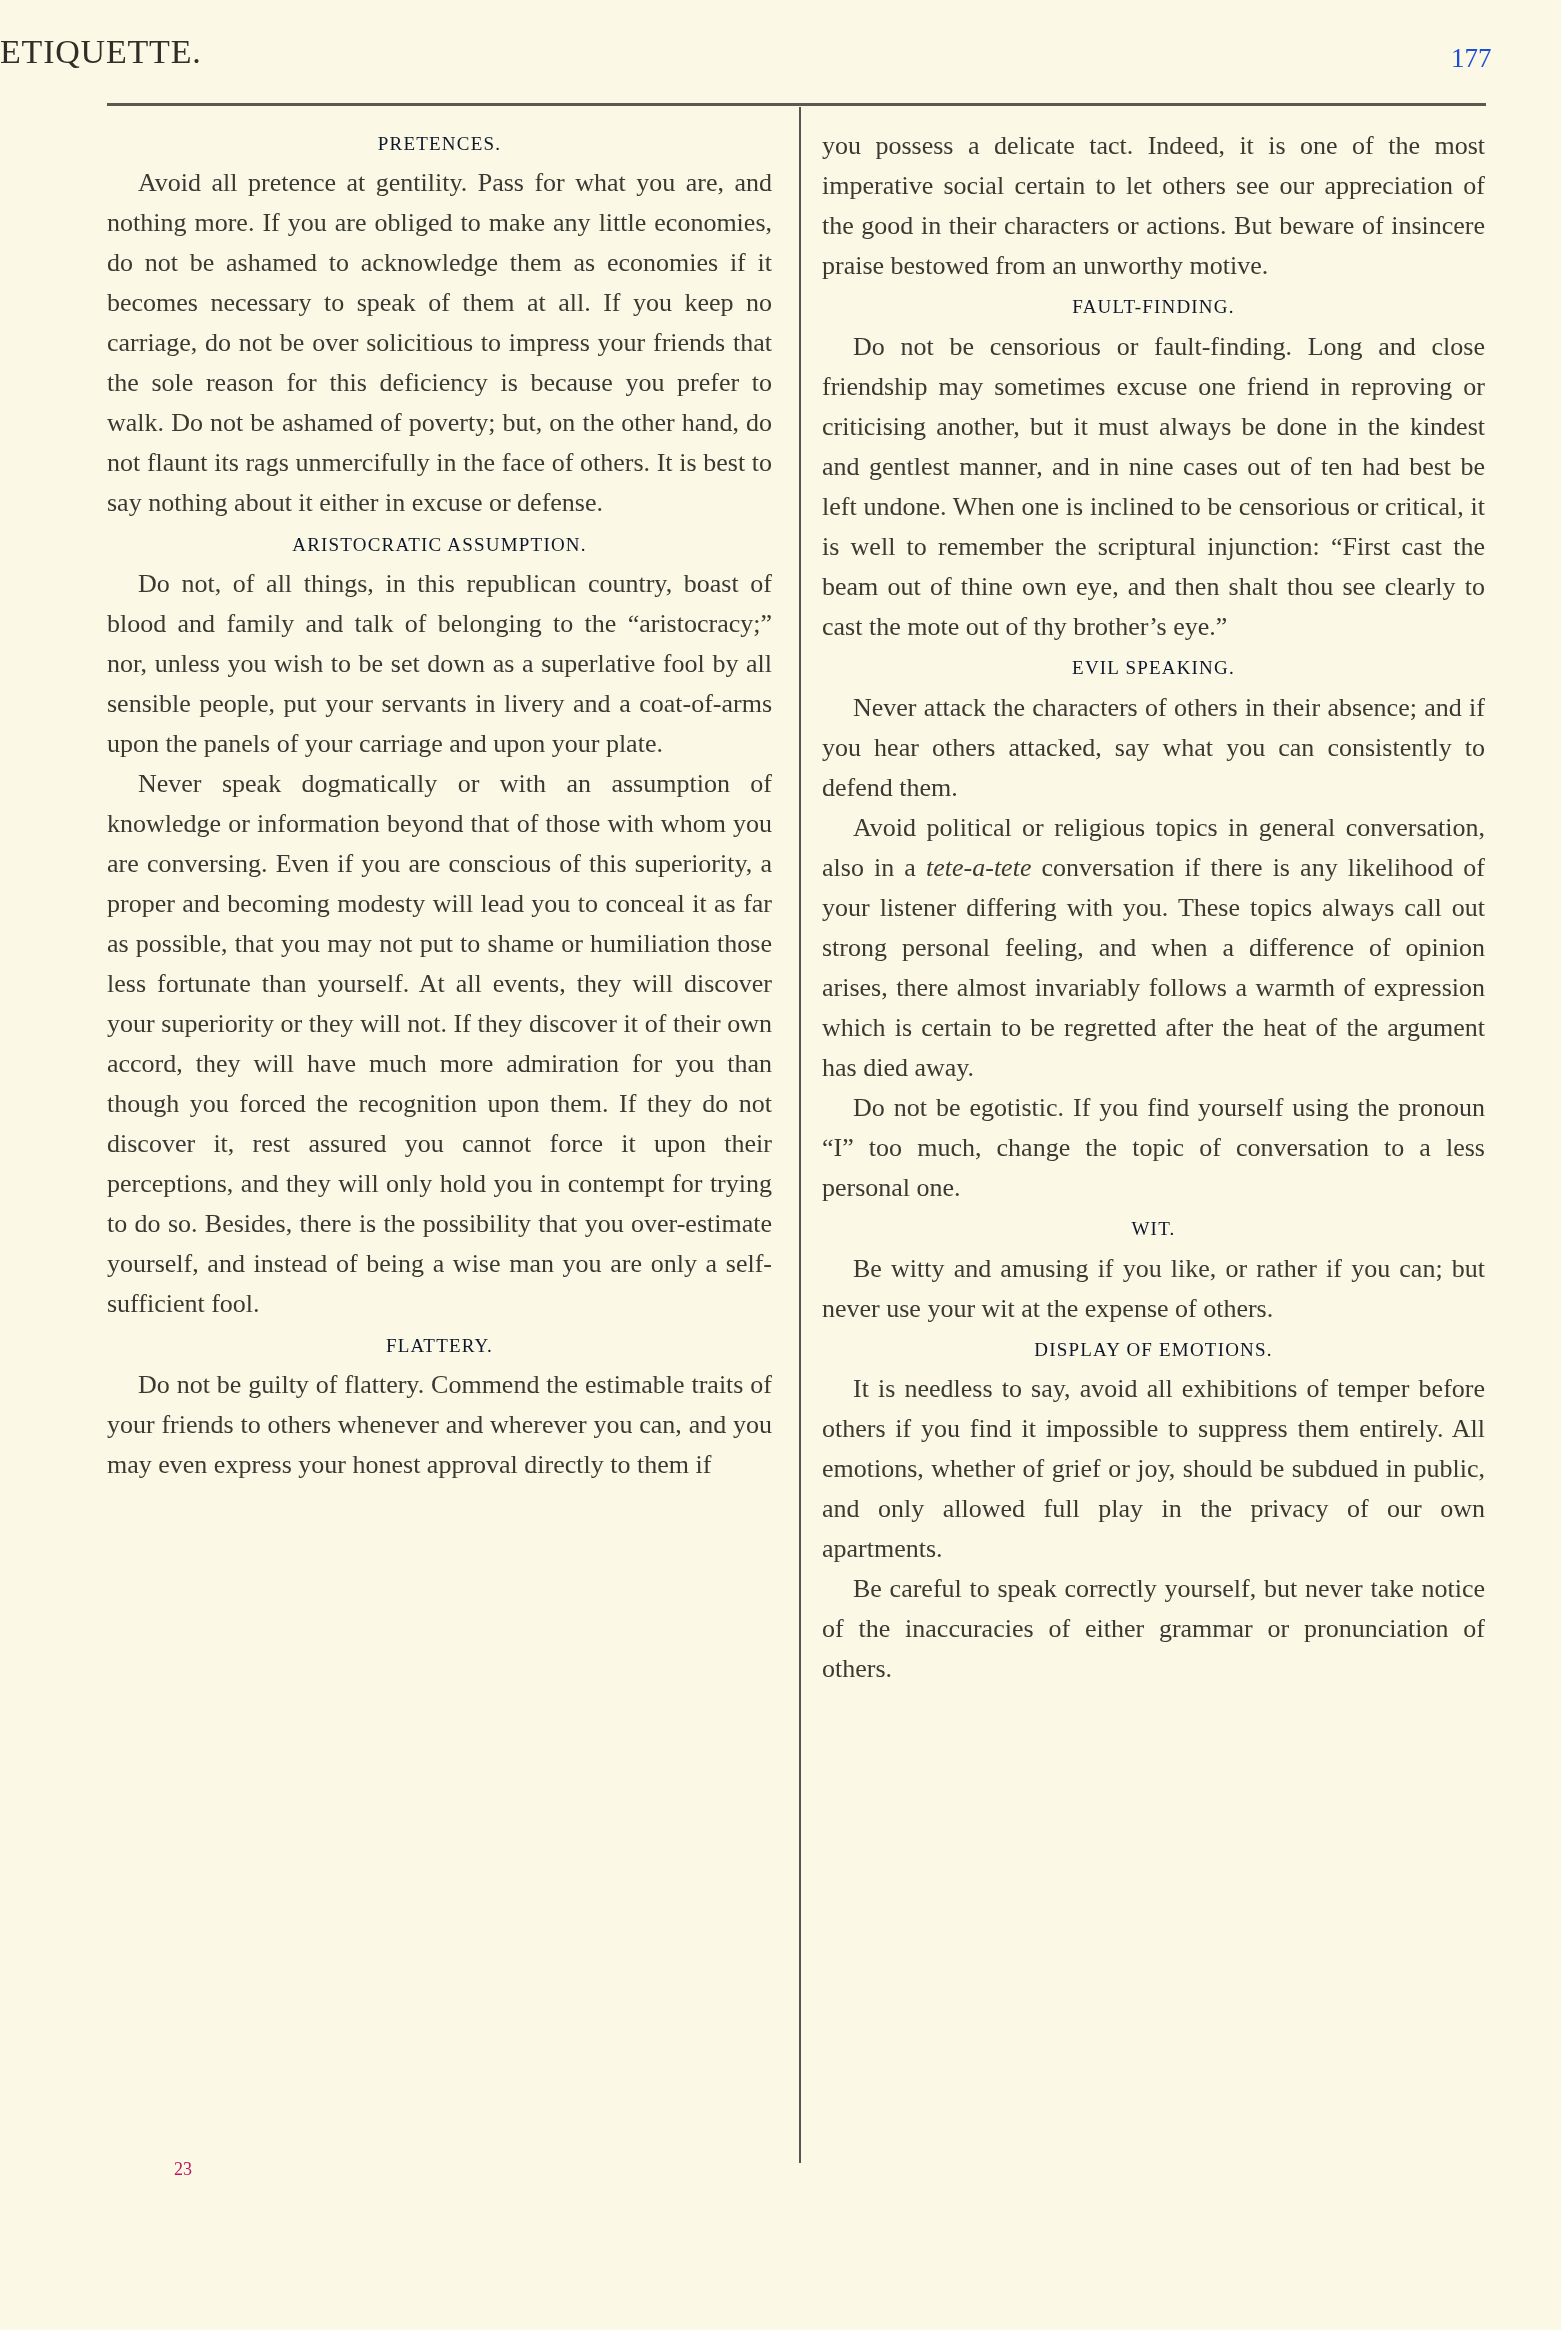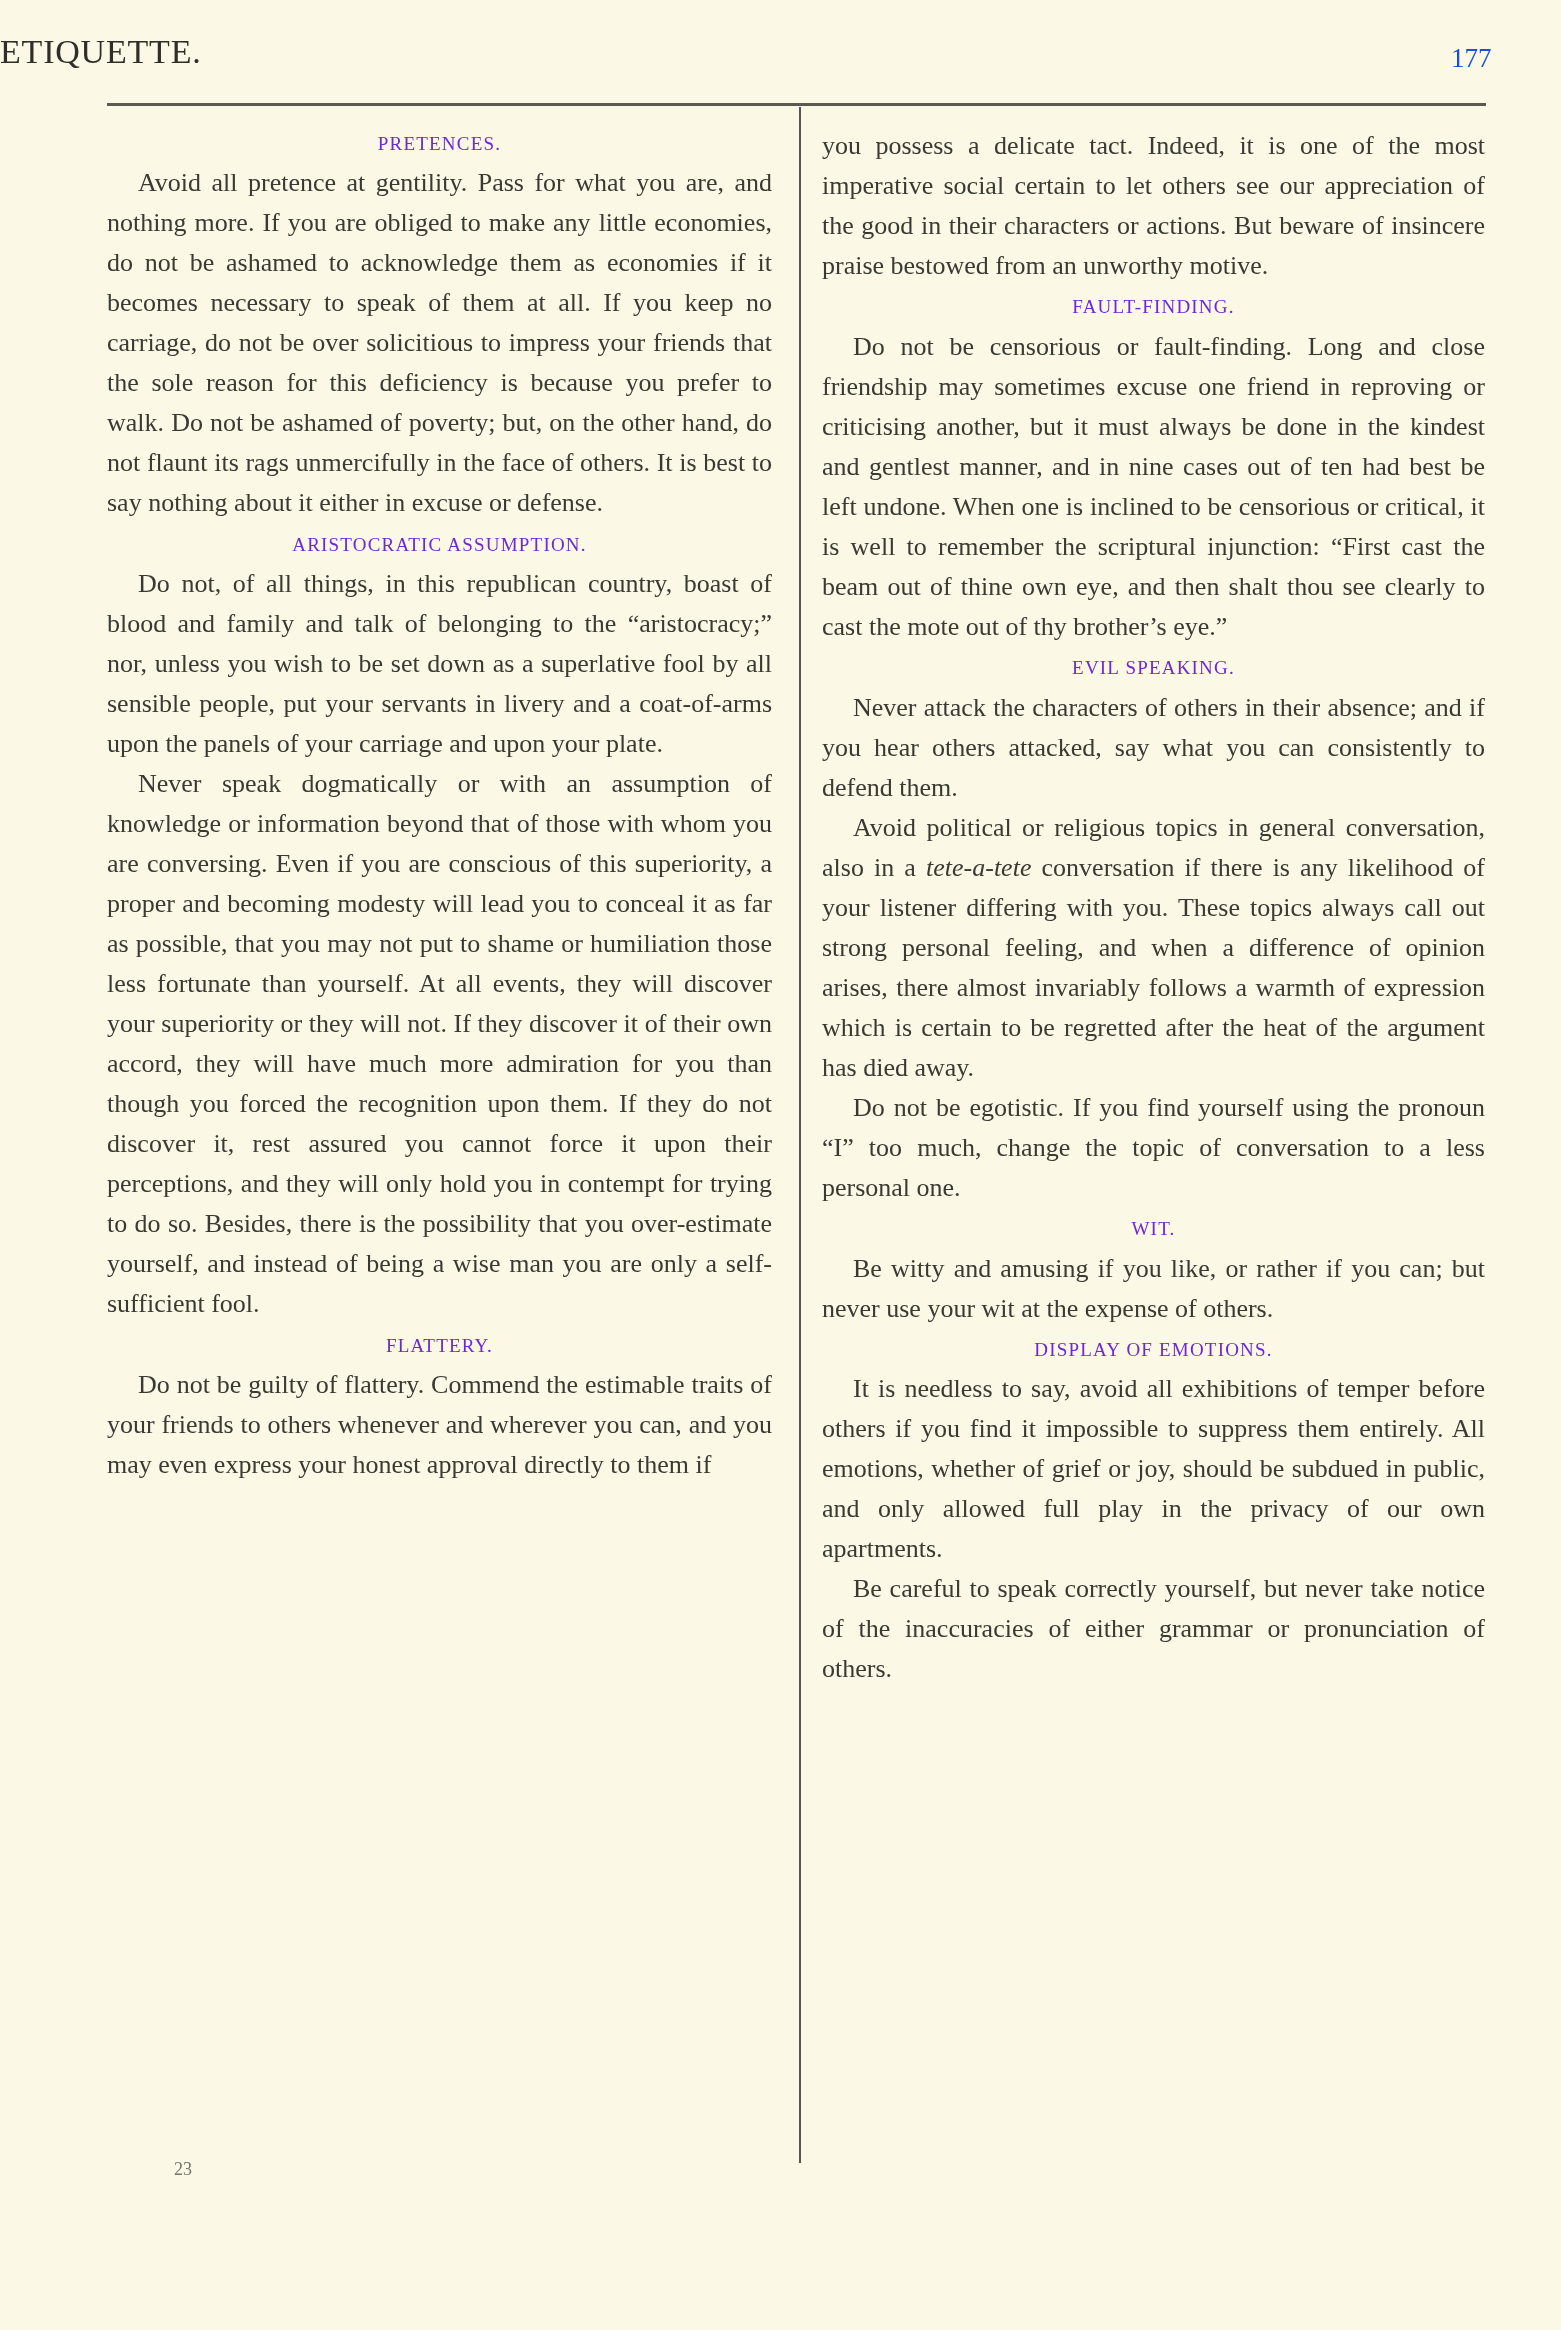--- a/index.html
+++ b/index.html
@@ -5,24 +5,24 @@
   html,body{margin:0;padding:0;}
   body{width:1562px;height:2330px;background:#fbf8e6;position:relative;overflow:hidden;
        font-family:"Liberation Serif","DejaVu Serif",serif;color:#3a3a32;}
   .hdr{position:absolute;top:33px;left:0;width:1412px;font-size:34px;letter-spacing:0.8px;color:#2f2f28;}
   .pnum{position:absolute;top:43px;left:1451px;font-size:27px;color:#1d4ed8;}
   .rule{position:absolute;top:103px;left:107px;width:1379px;height:2.5px;background:#5a5a50;}
   .divider{position:absolute;top:107px;left:799px;width:1.6px;height:2056px;background:#555;}
   .col{position:absolute;top:121px;font-size:26px;line-height:40px;}
   .col.left{left:107px;width:665px;}
   .col.right{left:822px;width:663px;}
-  .sec-h{text-align:center;font-size:19px;letter-spacing:1.2px;line-height:36px;margin:3.3px 0 1.6px 0;color:#6d28d9;}
+  .sec-h{text-align:center;font-size:19px;letter-spacing:1.2px;line-height:36px;margin:3.3px 0 1.6px 0;color:#0f172a;}
   .para{text-align:justify;text-indent:31px;margin:0;}
   .para.noindent{text-indent:0;}
-  .sig{position:absolute;top:2159px;left:174px;font-size:18px;color:#737373;}
+  .sig{position:absolute;top:2159px;left:174px;font-size:18px;color:#be185d;}
 </style>
 </head>
 <body>
 
 <div class="hdr">ETIQUETTE.</div>
 <div class="pnum">177</div>
 <div class="rule"></div>
 <div class="divider"></div>
 
 <div class="col left">

